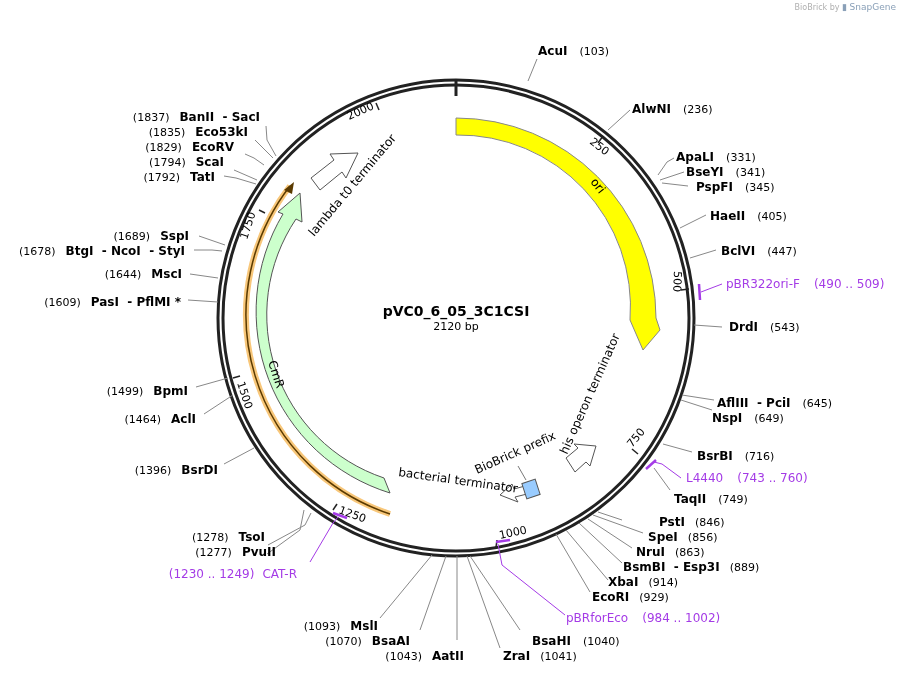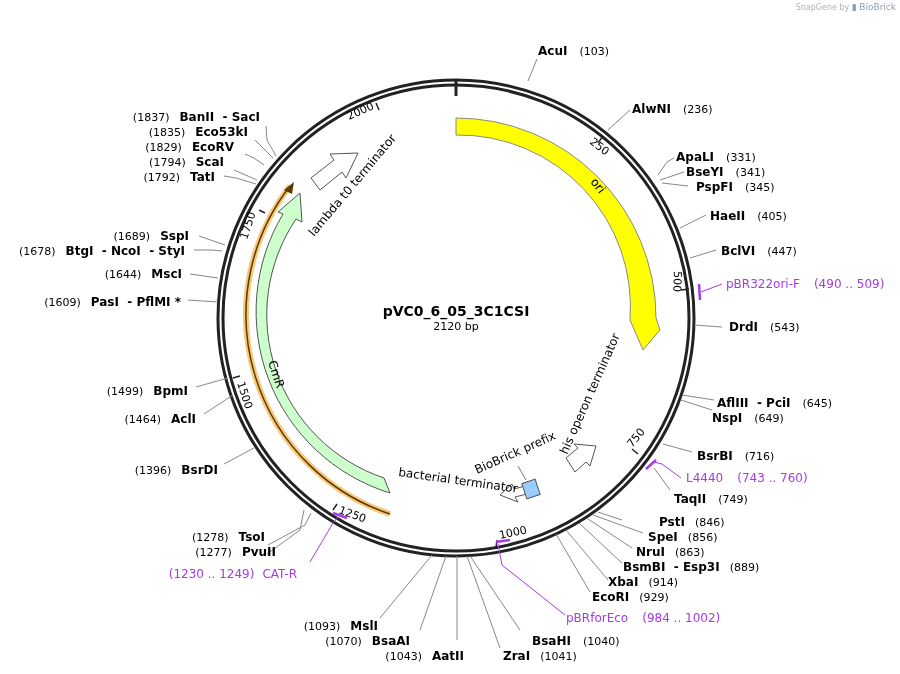--- a/index.html
+++ b/index.html
@@ -12,23 +12,23 @@
   .tick{font-size:11px;fill:#000;}
   .title{font-weight:bold;font-size:14px;}
   .bp{font-size:11px;}
   .credit{position:absolute;right:4px;top:2px;font-size:8px;color:#b0b0b0;font-family:"DejaVu Sans",sans-serif;}
   .credit .sg{color:#8aa0b8;font-size:9px;}
 </style>
 </head>
 <body>
 
 <div class="credit">
-  <span>SnapGene by</span>
+  <span>BioBrick by</span>
   <span class="sg">▮</span>
-  <span class="sg">BioBrick</span>
+  <span class="sg">SnapGene</span>
 </div>
 
 <svg width="900" height="674" viewBox="0 0 900 674">
 
   <g>
     <circle cx="456" cy="318" r="238" fill="none" stroke="#222" stroke-width="3"></circle>
     <circle cx="456" cy="318" r="233" fill="none" stroke="#222" stroke-width="3"></circle>
     <line x1="456" y1="80" x2="456" y2="96" stroke="#222" stroke-width="3"></line>
   </g>
 

